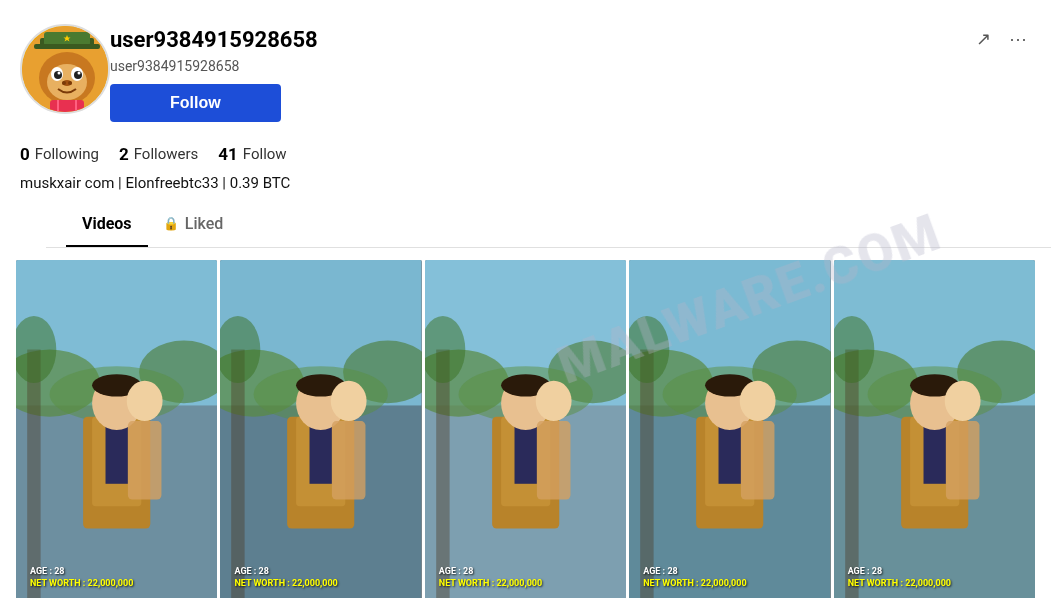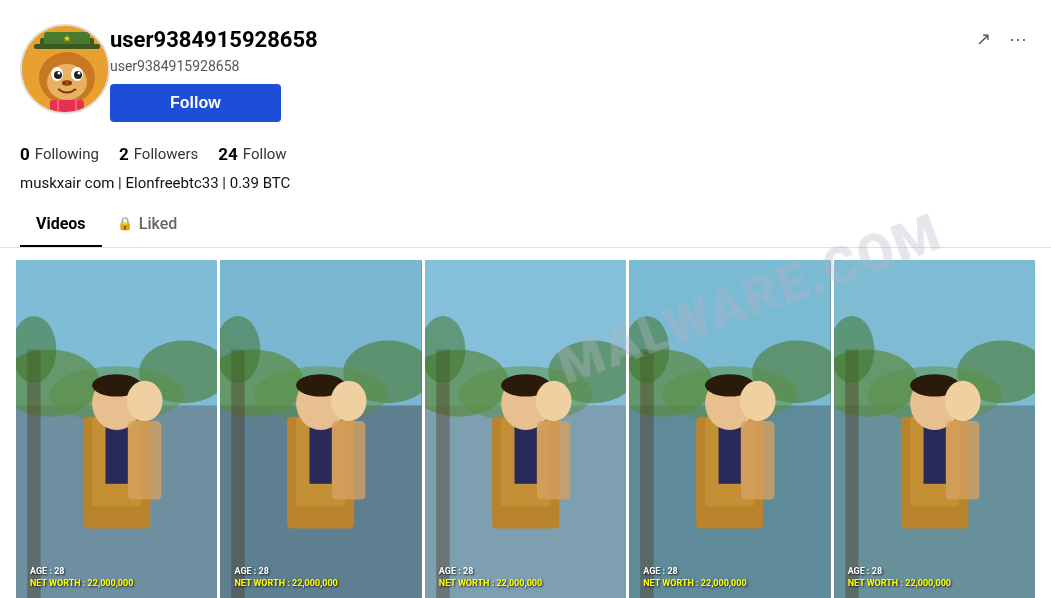--- a/index.html
+++ b/index.html
@@ -103,20 +103,21 @@
     .bio-row strong {
       font-weight: 400;
     }
 
     
     .tabs-row {
       display: flex;
       border-bottom: 1px solid #e0e0e0;
       padding: 0 20px;
       margin-bottom: 12px;
+      margin-left: 46px;
     }
     .tab-item {
       padding: 12px 16px;
       font-size: 16px;
       font-weight: 500;
       cursor: pointer;
       border-bottom: 2px solid transparent;
       color: #666;
       display: flex;
       align-items: center;
@@ -246,21 +247,21 @@
 <div class="stats-row">
   <div class="stat-group">
     <span class="stat-number">0</span>
     <span class="stat-label">Following</span>
   </div>
   <div class="stat-group">
     <span class="stat-number">2</span>
     <span class="stat-label">Followers</span>
   </div>
   <div class="stat-group">
-    <span class="stat-number">24</span>
+    <span class="stat-number">41</span>
     <span class="stat-label">Follow</span>
   </div>
 </div>
 
 <div class="bio-row">
   <span>muskxair com | </span><strong>Elonfreebtc33</strong><span> | </span><strong>0.39 BTC</strong>
 </div>
 
 <div class="tabs-row">
   <div class="tab-item active">

